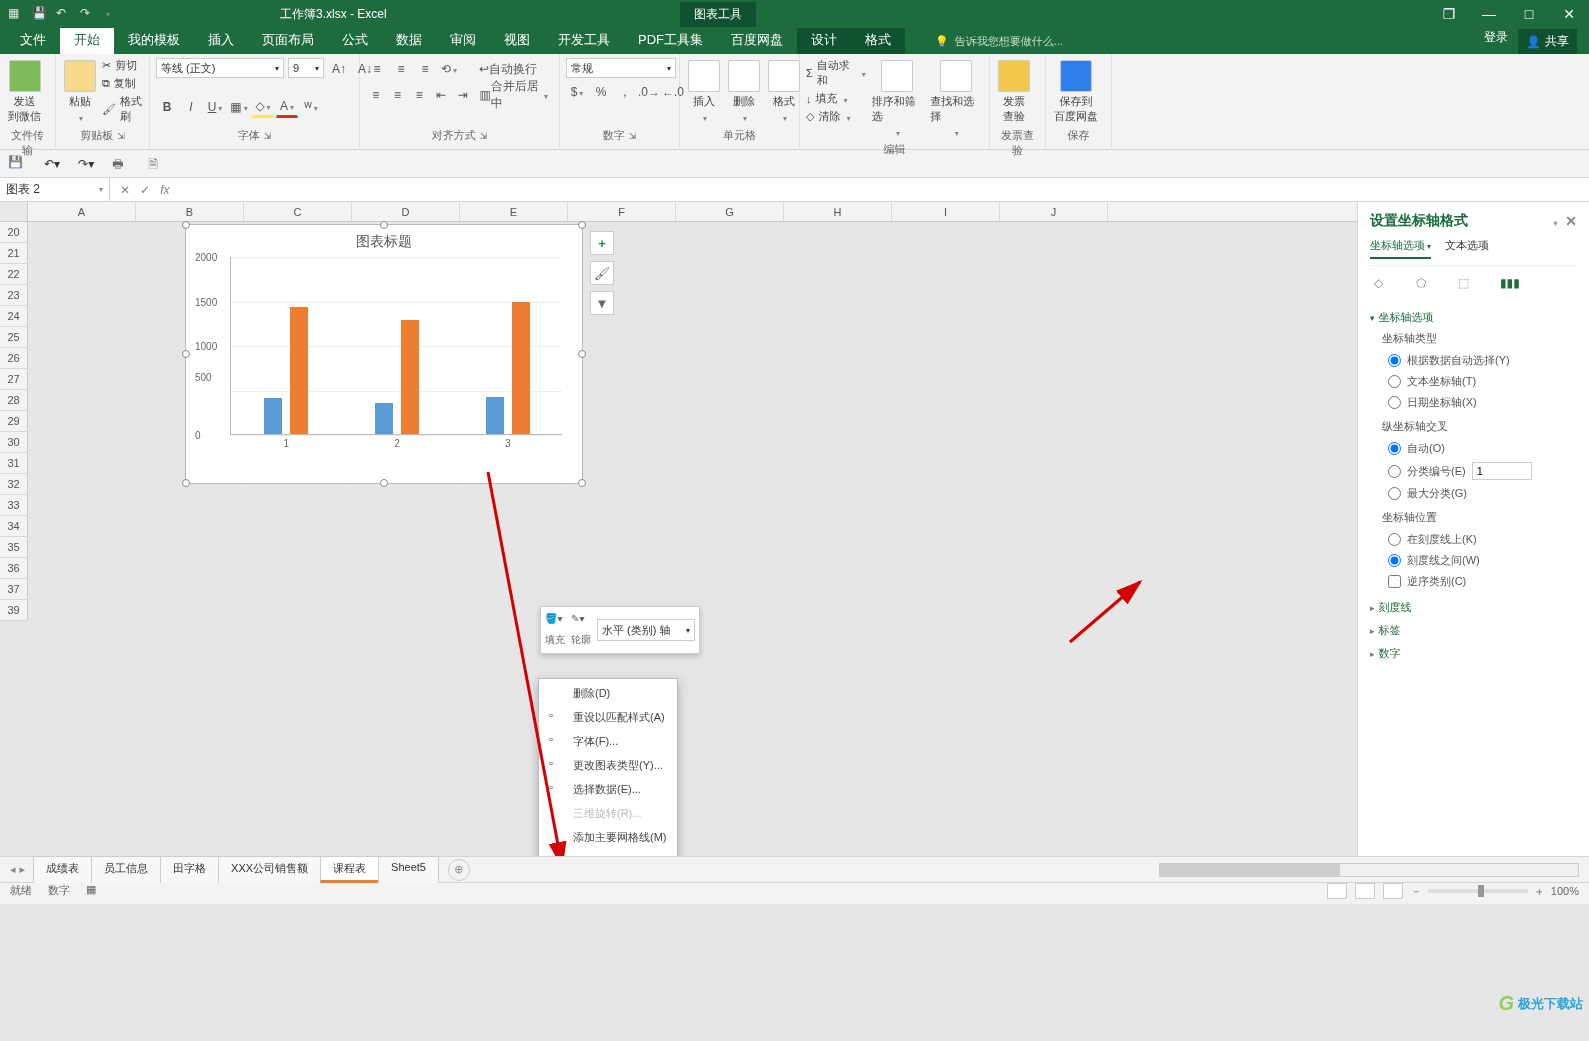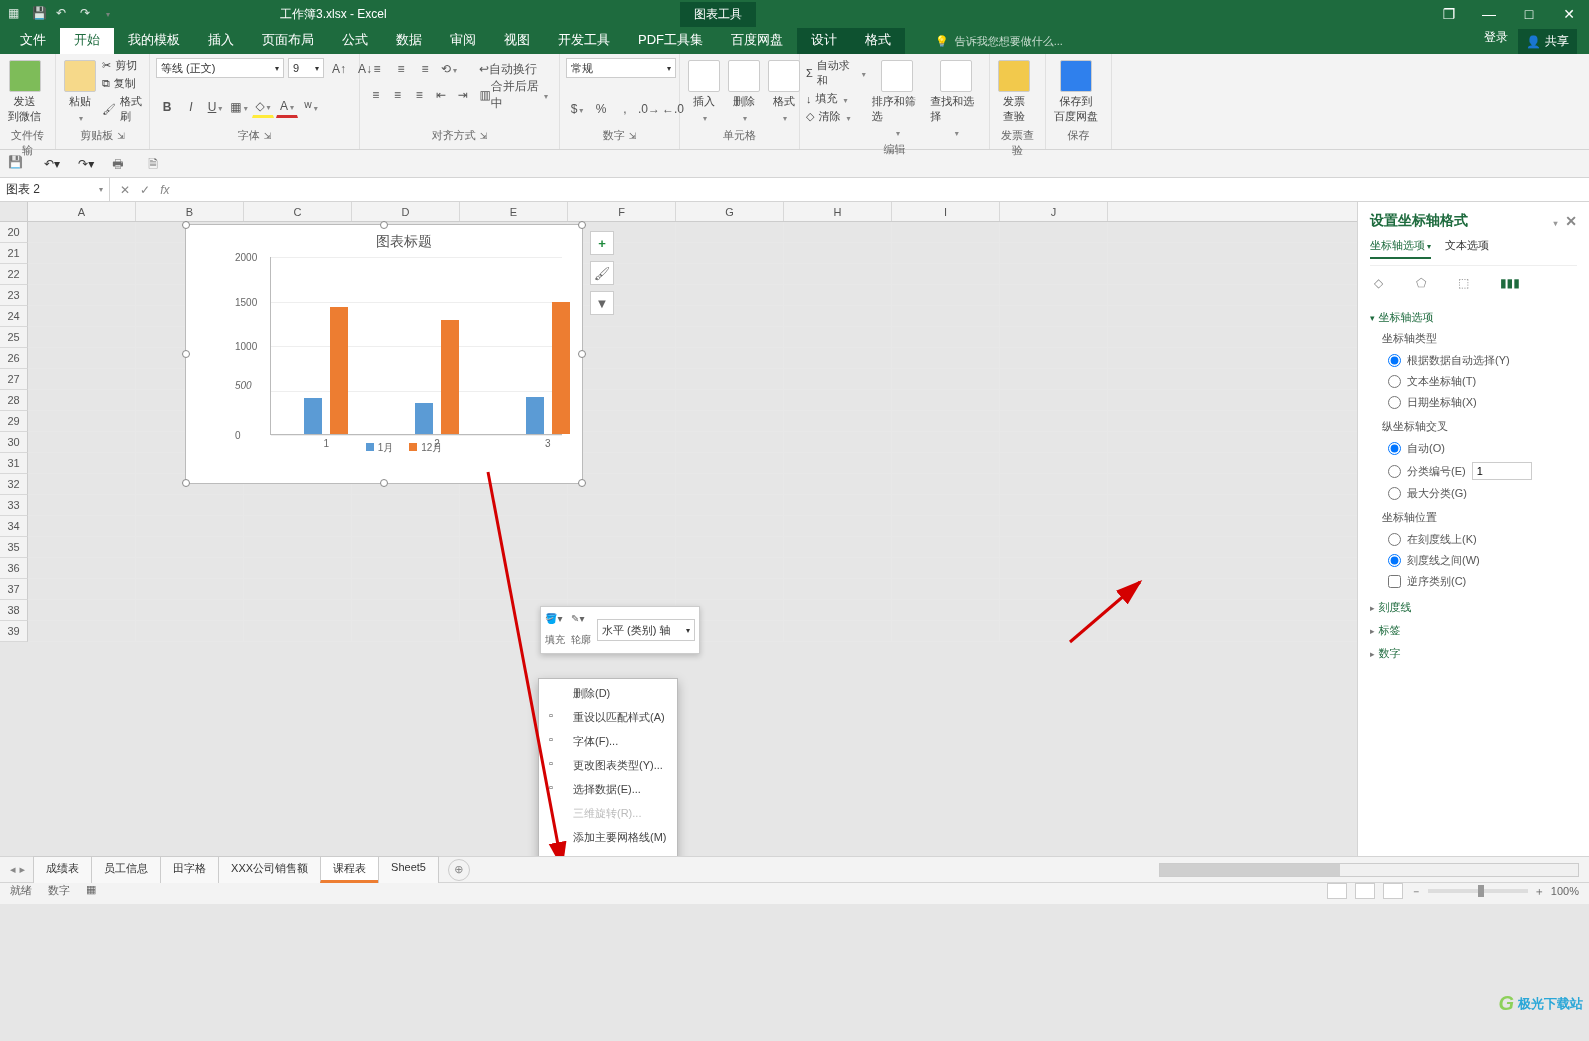--- a/index.html
+++ b/index.html
@@ -52,21 +52,21 @@
 .colheads { height:20px; background:#f3f3f3; display:flex; border-bottom:1px solid #ccc; }
 .colheads .corner { width:28px; border-right:1px solid #ccc; background:#e8e8e8; }
 .colheads .ch { flex:0 0 108px; border-right:1px solid #d8d8d8; text-align:center; font-size:11px; color:#555; line-height:20px; }
 .rows { overflow:hidden; }
 .row { height:21px; display:flex; }
 .row .rh { width:28px; border-right:1px solid #ccc; border-bottom:1px solid #d8d8d8; background:#f3f3f3; text-align:center; font-size:11px; color:#555; line-height:21px; }
 .row .cells { flex:1; border-bottom:1px solid #e8e8e8; display:flex; }
 .row .cell { flex:0 0 108px; border-right:1px solid #e8e8e8; }
 
 
-.chartobj { position:absolute; left:185px; top:22px; width:398px; height:260px; background:#fff; border:1px solid #bbb;padding-left:40px; }
+.chartobj { position:absolute; left:185px; top:22px; width:398px; height:260px; background:#fff; border:1px solid #bbb; }
 .chartobj .handle { position:absolute; width:8px; height:8px; background:#fff; border:1px solid #888; border-radius:50%; }
 .chartobj .ctitle { text-align:center; font-size:14px; color:#555; padding:8px 0 6px; }
 .plot { position:relative; margin:0 20px 0 44px; height:178px; border-left:1px solid #bbb; border-bottom:1px solid #bbb; }
 .plot .grid { position:absolute; left:0; right:0; border-top:1px solid #eee; }
 .plot .ylab { position:absolute; left:-36px; font-size:10px; color:#666; transform:translateY(-50%); }
 .plot .bar { position:absolute; bottom:0; width:18px; }
 .plot .bar.blue { background:#5b9bd5; }
 .plot .bar.orange { background:#ed7d31; }
 .plot .xlab { position:absolute; top:100%; font-size:10px; color:#666; transform:translateX(-50%); margin-top:4px; }
 .legend { text-align:center; font-size:10px; color:#666; padding-top:6px; display:flex; justify-content:center; gap:16px; }
@@ -268,21 +268,21 @@
         <div class="ibtn">⇥</div>
         <div class="ibtn" style="width:auto;padding:0 4px">▥ <span>合并后居中</span><span class="caret"></span></div>
       </div>
     </div>
     <div class="label">
         <span>对齐方式</span> 
         <span style="font-size:9px">⇲</span>
       </div>
   </div>
   <div class="rgroup" style="width:120px">
-    <div class="tools" style="flex-direction:column;gap:20px">
+    <div class="tools" style="flex-direction:column;gap:3px">
       <div class="sel" style="width:110px">
           <span>常规</span>
           <span style="font-size:8px">▾</span>
         </div>
       <div class="btnrow">
         <div class="ibtn">$<span class="caret"></span></div>
         <div class="ibtn">%</div>
         <div class="ibtn">,</div>
         <div class="ibtn">.0→</div>
         <div class="ibtn">←.0</div>
@@ -656,35 +656,20 @@
             <div class="cell"></div>
             <div class="cell"></div>
             <div class="cell"></div>
             <div class="cell"></div>
             <div class="cell"></div>
             <div class="cell"></div>
             <div class="cell"></div>
           </div>
         </div>
         <div class="row">
-          <div class="rh">38</div>
-          <div class="cells">
-            <div class="cell"></div>
-            <div class="cell"></div>
-            <div class="cell"></div>
-            <div class="cell"></div>
-            <div class="cell"></div>
-            <div class="cell"></div>
-            <div class="cell"></div>
-            <div class="cell"></div>
-            <div class="cell"></div>
-            <div class="cell"></div>
-          </div>
-        </div>
-        <div class="row">
           <div class="rh">39</div>
           <div class="cells">
             <div class="cell"></div>
             <div class="cell"></div>
             <div class="cell"></div>
             <div class="cell"></div>
             <div class="cell"></div>
             <div class="cell"></div>
             <div class="cell"></div>
             <div class="cell"></div>
@@ -704,41 +689,37 @@
         <div class="handle" style="right:-4px;bottom:-4px"></div>
       <div class="handle" style="left:50%;top:-4px;margin-left:-4px"></div>
         <div class="handle" style="left:50%;bottom:-4px;margin-left:-4px"></div>
       <div class="handle" style="top:50%;left:-4px;margin-top:-4px"></div>
         <div class="handle" style="top:50%;right:-4px;margin-top:-4px"></div>
       <div class="ctitle">图表标题</div>
       <div class="plot" id="plot">
           <div class="grid" style="top: 178px;"></div>
           <div class="ylab" style="top: 178px;">0</div>
           <div class="grid" style="top: 133.5px;"></div>
-          <div class="ylab" style="top: 128px; font-style: italic;">500</div>
+          <div class="ylab" style="top: 120px;">500</div>
           <div class="grid" style="top: 89px;"></div>
           <div class="ylab" style="top: 89px;">1000</div>
           <div class="grid" style="top: 44.5px;"></div>
           <div class="ylab" style="top: 44.5px;">1500</div>
           <div class="grid" style="top: 0px;"></div>
           <div class="ylab" style="top: 0px;">2000</div>
           <div class="bar blue" style="height: 35.6px; left: 33.3333px;"></div>
           <div class="bar orange" style="height: 127.27px; left: 59.3333px;"></div>
           <div class="xlab" style="left: 55.3333px;">1</div>
           <div class="bar blue" style="height: 31.15px; left: 144px;"></div>
           <div class="bar orange" style="height: 113.92px; left: 170px;"></div>
           <div class="xlab" style="left: 166px;">2</div>
           <div class="bar blue" style="height: 37.38px; left: 254.667px;"></div>
           <div class="bar orange" style="height: 131.72px; left: 280.667px;"></div>
           <div class="xlab" style="left: 276.667px;">3</div>
         </div>
-      <div class="legend">
-        <span><span class="sw" style="background:#5b9bd5"></span><span>1月</span></span>
-        <span><span class="sw" style="background:#ed7d31"></span><span>12月</span></span>
-      </div>
       <div class="chart-side">
         <div class="sbtn" style="color:#1e8a3c;font-weight:bold">+</div>
         <div class="sbtn">🖌</div>
         <div class="sbtn">▼</div>
       </div>
     </div>
 
     <div class="minitb">
       <div class="m">
           <div class="ic">🪣▾</div>

